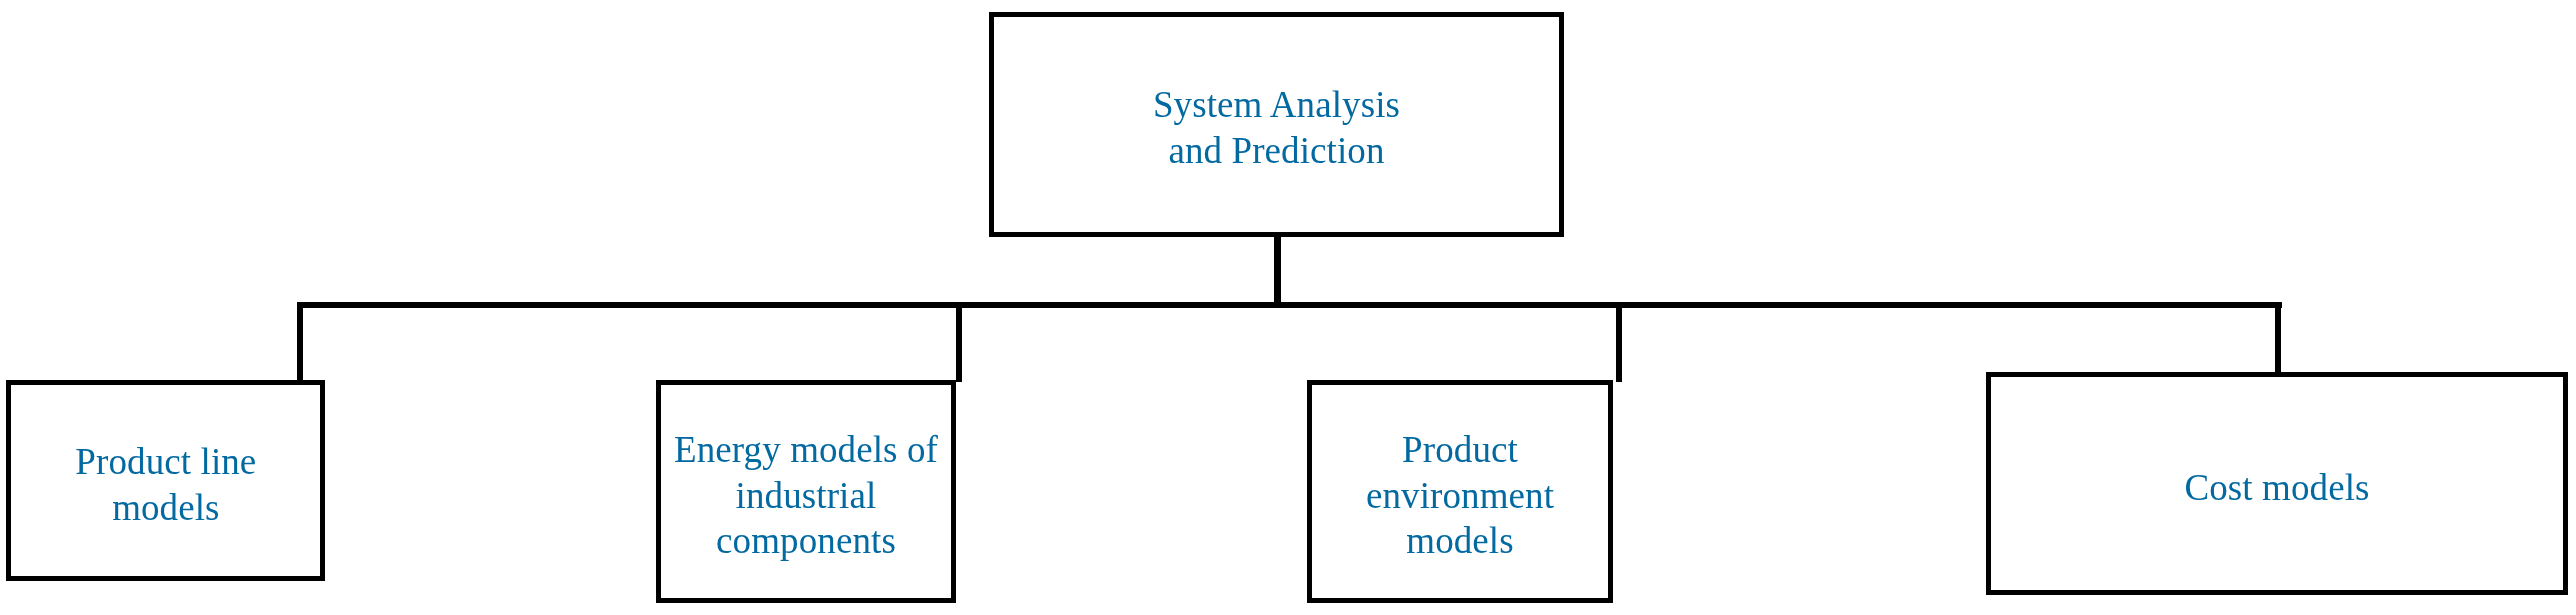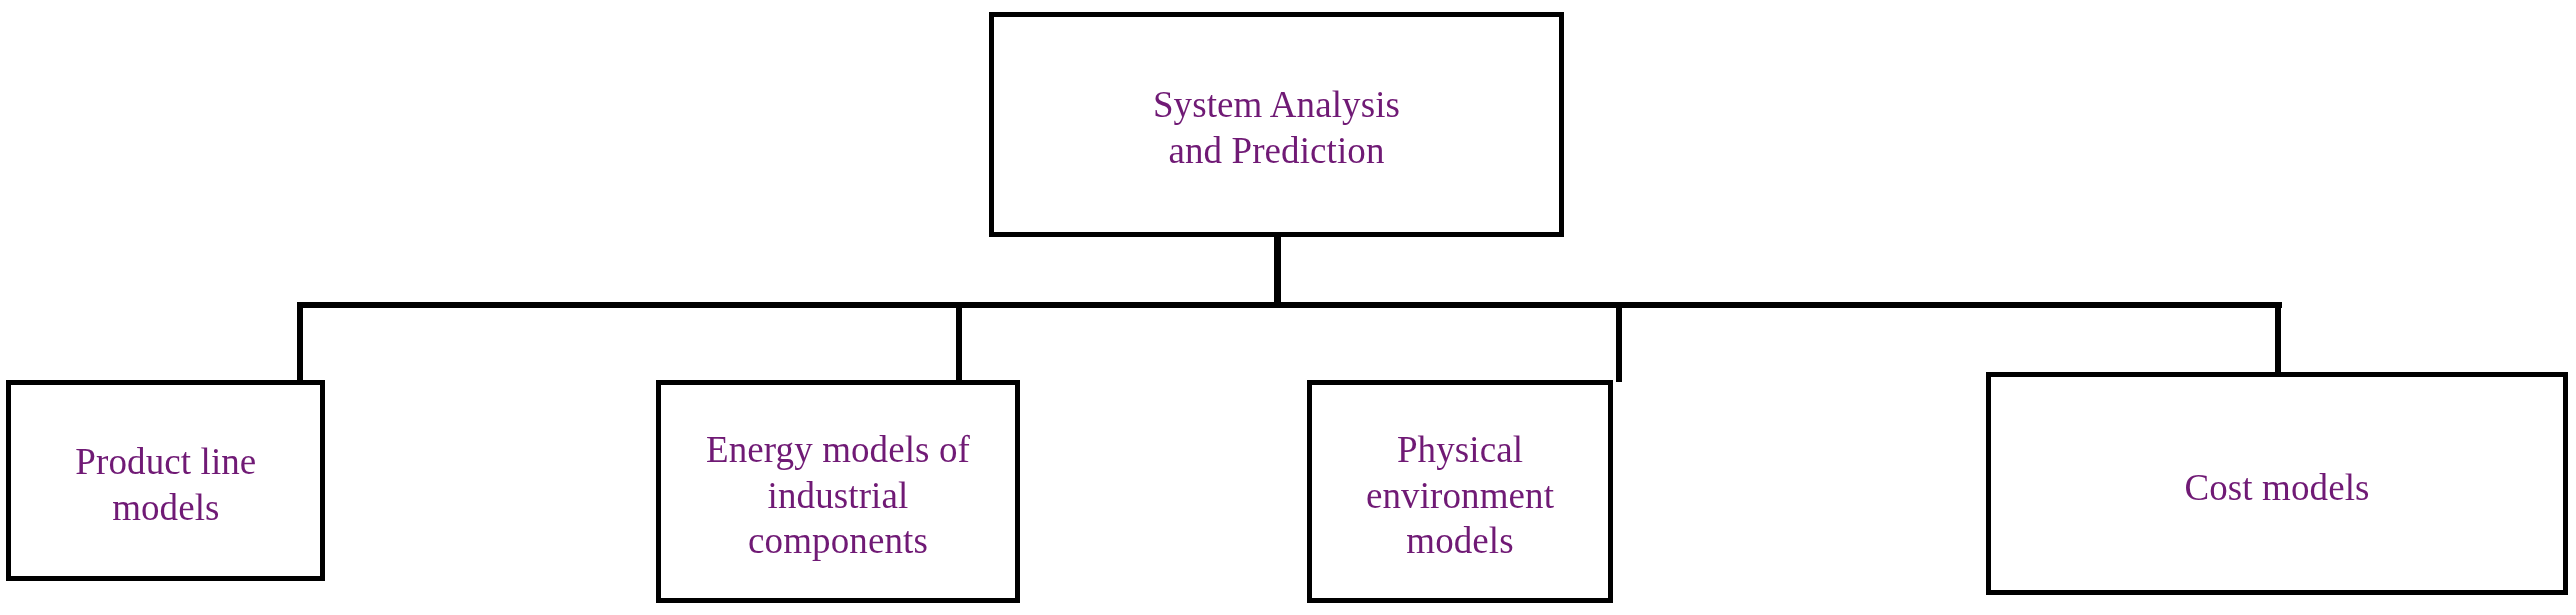--- a/index.html
+++ b/index.html
@@ -22,40 +22,40 @@
     box-sizing: border-box;
     background: #ffffff;
     border: 5.8px solid #000000;
     display: flex;
     align-items: center;
     justify-content: center;
     text-align: center;
   }
   .node .node-label {
     display: block;
-    color: #701a75;
+    color: #0369a1;
     font-size: 37px;
     line-height: 1.24;
     letter-spacing: 0.1px;
     white-space: pre-line;
     padding: 0 11.6px;
     margin-top: 8px;
   }
 
   
   #node-root {
     left: 989px;
     top: 11.6px;
     width: 575px;
     height: 225px;
   }
 
   
   #node-child-0 { left: 6.4px;   top: 380px; width: 319px; height: 201px; }
-  #node-child-1 { left: 656px; top: 380px; width: 364px; height: 223px; }
+  #node-child-1 { left: 656px; top: 380px; width: 300px; height: 223px; }
   #node-child-2 { left: 1307px; top: 380px; width: 306px; height: 223px; }
   #node-child-3 { left: 1986px; top: 372px; width: 582px; height: 223px; }
 
   
   .conn {
     position: absolute;
     background: #000000;
   }
   #conn-root-stem {
     left: 1274px;
@@ -103,21 +103,21 @@
 models</span>
   </div>
 
   <div class="node" id="node-child-1">
     <span class="node-label">Energy models of
 industrial
 components</span>
   </div>
 
   <div class="node" id="node-child-2">
-    <span class="node-label">Physical
+    <span class="node-label">Product
 environment
 models</span>
   </div>
 
   <div class="node" id="node-child-3">
     <span class="node-label">Cost models</span>
   </div>
 
 </div>
 

